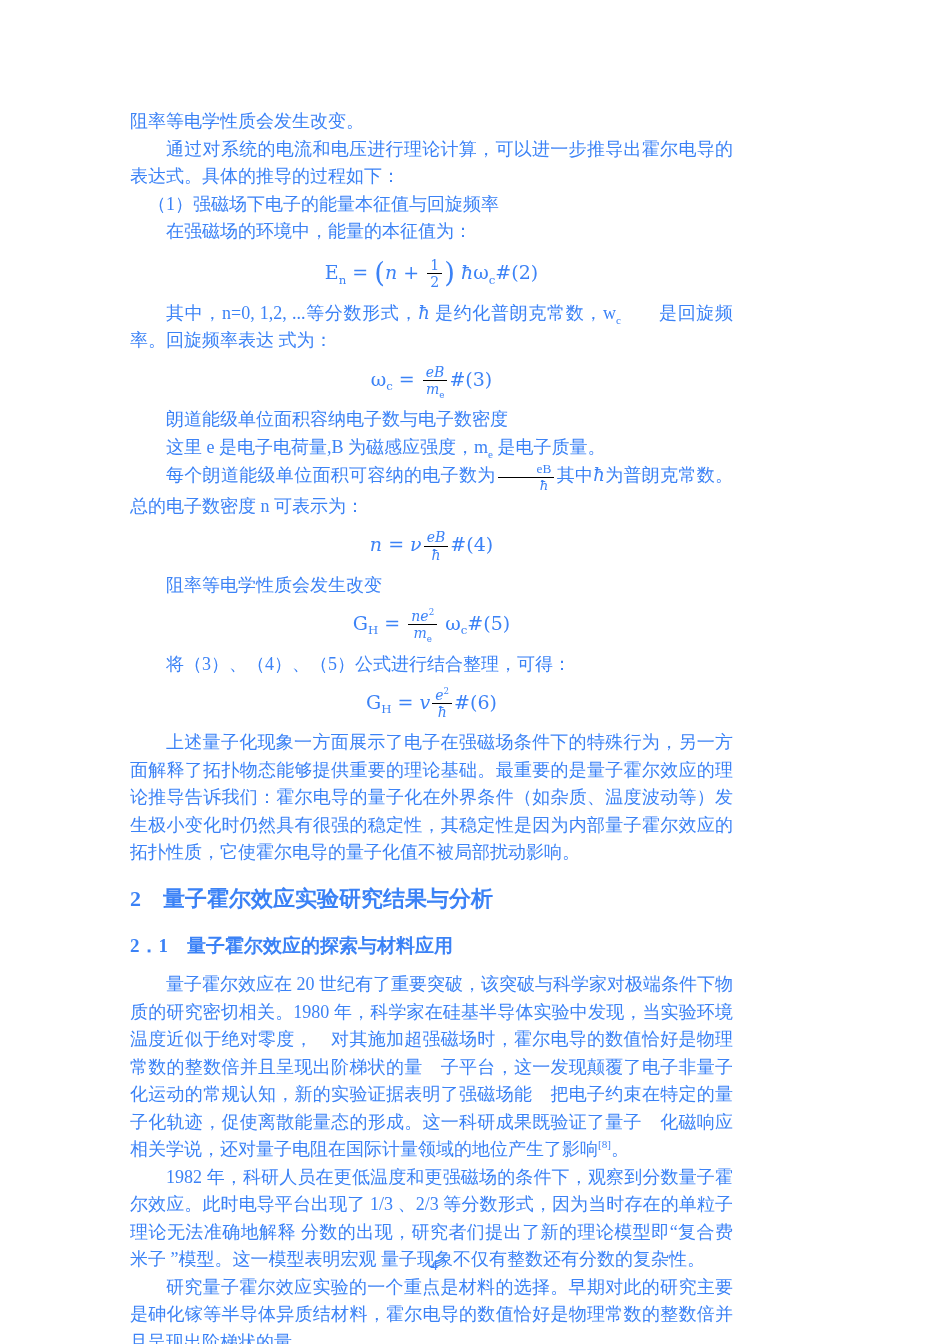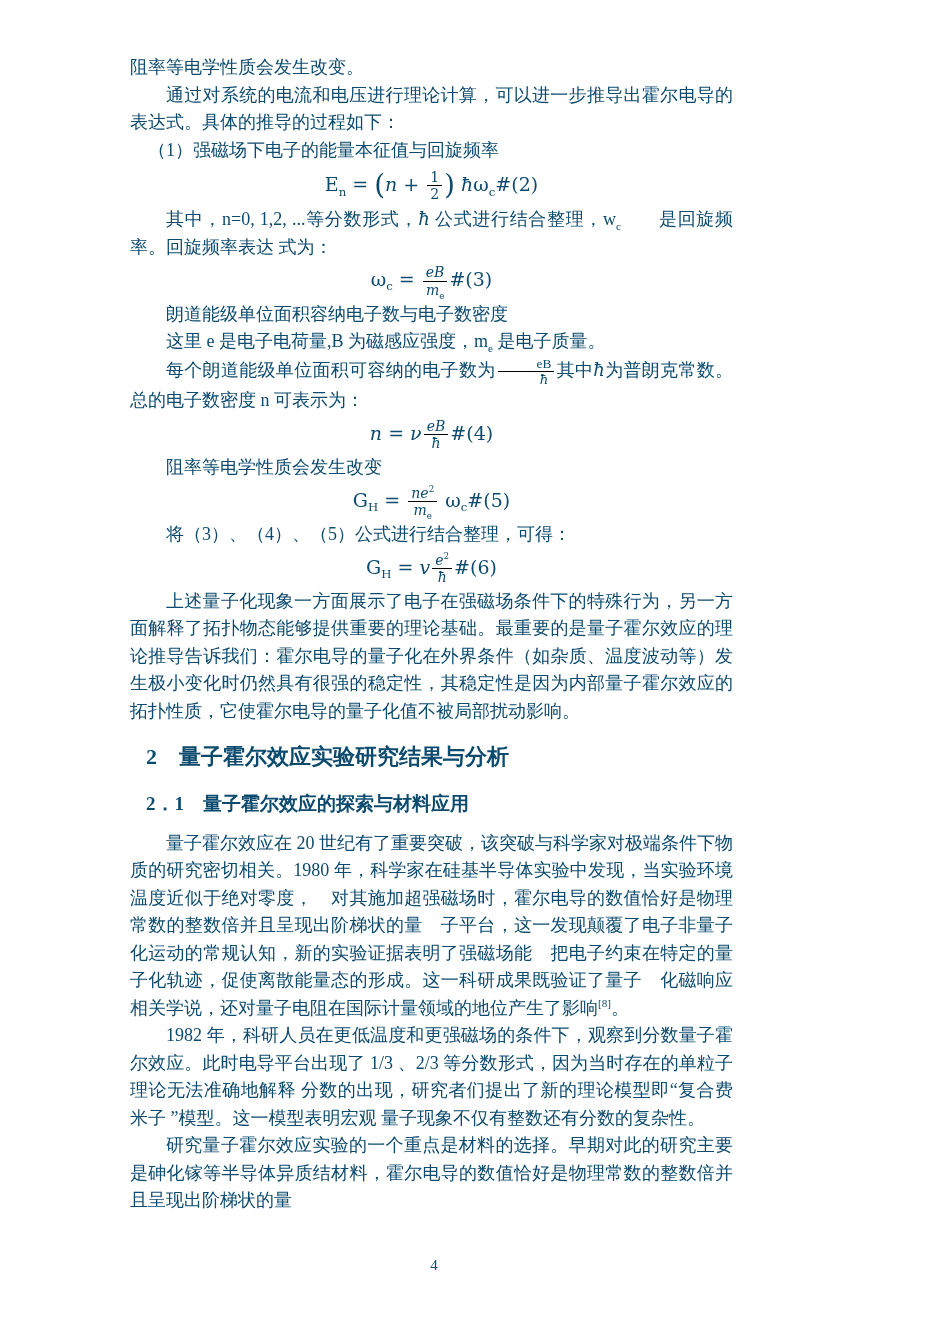--- a/index.html
+++ b/index.html
@@ -1,37 +1,37 @@
 <!DOCTYPE html>
 <html lang="zh"><head>
 <meta charset="utf-8">
 <style>
   html,body{margin:0;padding:0;background:#ffffff;}
   .page{
     width:868px;height:1344px;box-sizing:border-box;position:relative;
-    background:#ffffff;color:#0c4a6e;
-    padding:54px 135px 0 130px;
+    background:#ffffff;color:#3b82f6;
+    padding:108px 135px 0 130px;
     font-family:"Liberation Serif","DejaVu Serif",serif;
     font-size:18px;line-height:27.5px;
   }
   .p{text-align:justify;text-indent:2em;margin:0;}
   .ind0{text-indent:0;}
   .ind1{text-indent:1em;}
   .eq{
-    text-align:center;text-indent:0;margin:3px 0;
+    text-align:center;text-indent:0;margin:9px 0;
     font-family:"DejaVu Serif","Liberation Serif",serif;
     font-size:19px;line-height:1.25;
   }
   .h1{
     font-size:22px;line-height:1.45;text-indent:0;text-align:left;
-    margin:16px 16px 18px;
+    margin:16px 0 18px;
   }
   .h2{
     font-size:19px;line-height:1.4;text-indent:0;text-align:left;
-    margin:6px 16px 12px;
+    margin:6px 0 12px;
   }
   .b{font-weight:bold;}
   .hb{font-weight:bold;font-family:"Liberation Sans","DejaVu Sans",sans-serif;}
   .it{font-style:italic;font-family:"DejaVu Serif",serif;}
   sub{font-size:0.62em;line-height:0;}
   sup{font-size:0.62em;line-height:0;}
   .frac{
     display:inline-block;vertical-align:middle;text-align:center;
     font-size:0.74em;line-height:1.15;margin:0 2px;
   }
@@ -44,24 +44,25 @@
   }
 </style>
 </head>
 <body>
 
 <div class="page">
 
   <p class="p ind0"><span>阻率等电学性质会发生改变。</span></p>
   <p class="p"><span>通过对系统的电流和电压进行理论计算，可以进一步推导出霍尔电导的表达式。具体的推导的过程如下：</span></p>
   <p class="p ind1"><span>（1）强磁场下电子的能量本征值与回旋频率</span></p>
+  <p class="p"><span>在强磁场的环境中，能量的本征值为：</span></p>
 
   <div class="eq"><span>E</span><sub>n</sub><span> = </span><span class="bigp">(</span><span class="it">n</span><span> + </span><span class="frac"><span class="fnum"><span>1</span></span><span class="fden"><span>2</span></span></span><span class="bigp">)</span><span> </span><span class="it">ħ</span><span>ω</span><sub>c</sub><span>#(2)</span></div>
 
-  <p class="p"><span>其中，n=0, 1,2, ...等分数形式，</span><span class="it">ħ</span><span> 公式进行结合整理，w</span><sub>c</sub><span>　　是回旋频率。回旋频率表达 式为：</span></p>
+  <p class="p"><span>其中，n=0, 1,2, ...等分数形式，</span><span class="it">ħ</span><span> 是约化普朗克常数，w</span><sub>c</sub><span>　　是回旋频率。回旋频率表达 式为：</span></p>
 
   <div class="eq"><span>ω</span><sub>c</sub><span> = </span><span class="frac"><span class="fnum"><span class="it">eB</span></span><span class="fden"><span class="it">m</span><sub>e</sub></span></span><span>#(3)</span></div>
 
   <p class="p"><span>朗道能级单位面积容纳电子数与电子数密度</span></p>
   <p class="p"><span>这里 e 是电子电荷量,B 为磁感应强度，m</span><sub>e</sub><span> 是电子质量。</span></p>
   <p class="p"><span>每个朗道能级单位面积可容纳的电子数为</span><span class="frac"><span class="fnum"><span>eB</span></span><span class="fden"><span class="it">ħ</span></span></span><span>其中</span><span class="it">ħ</span><span>为普朗克常数。总的电子数密度 n 可表示为：</span></p>
 
   <div class="eq"><span class="it">n</span><span> = </span><span class="it">ν</span><span class="frac"><span class="fnum"><span class="it">eB</span></span><span class="fden"><span class="it">ħ</span></span></span><span>#(4)</span></div>
 
   <p class="p"><span>阻率等电学性质会发生改变</span></p>

